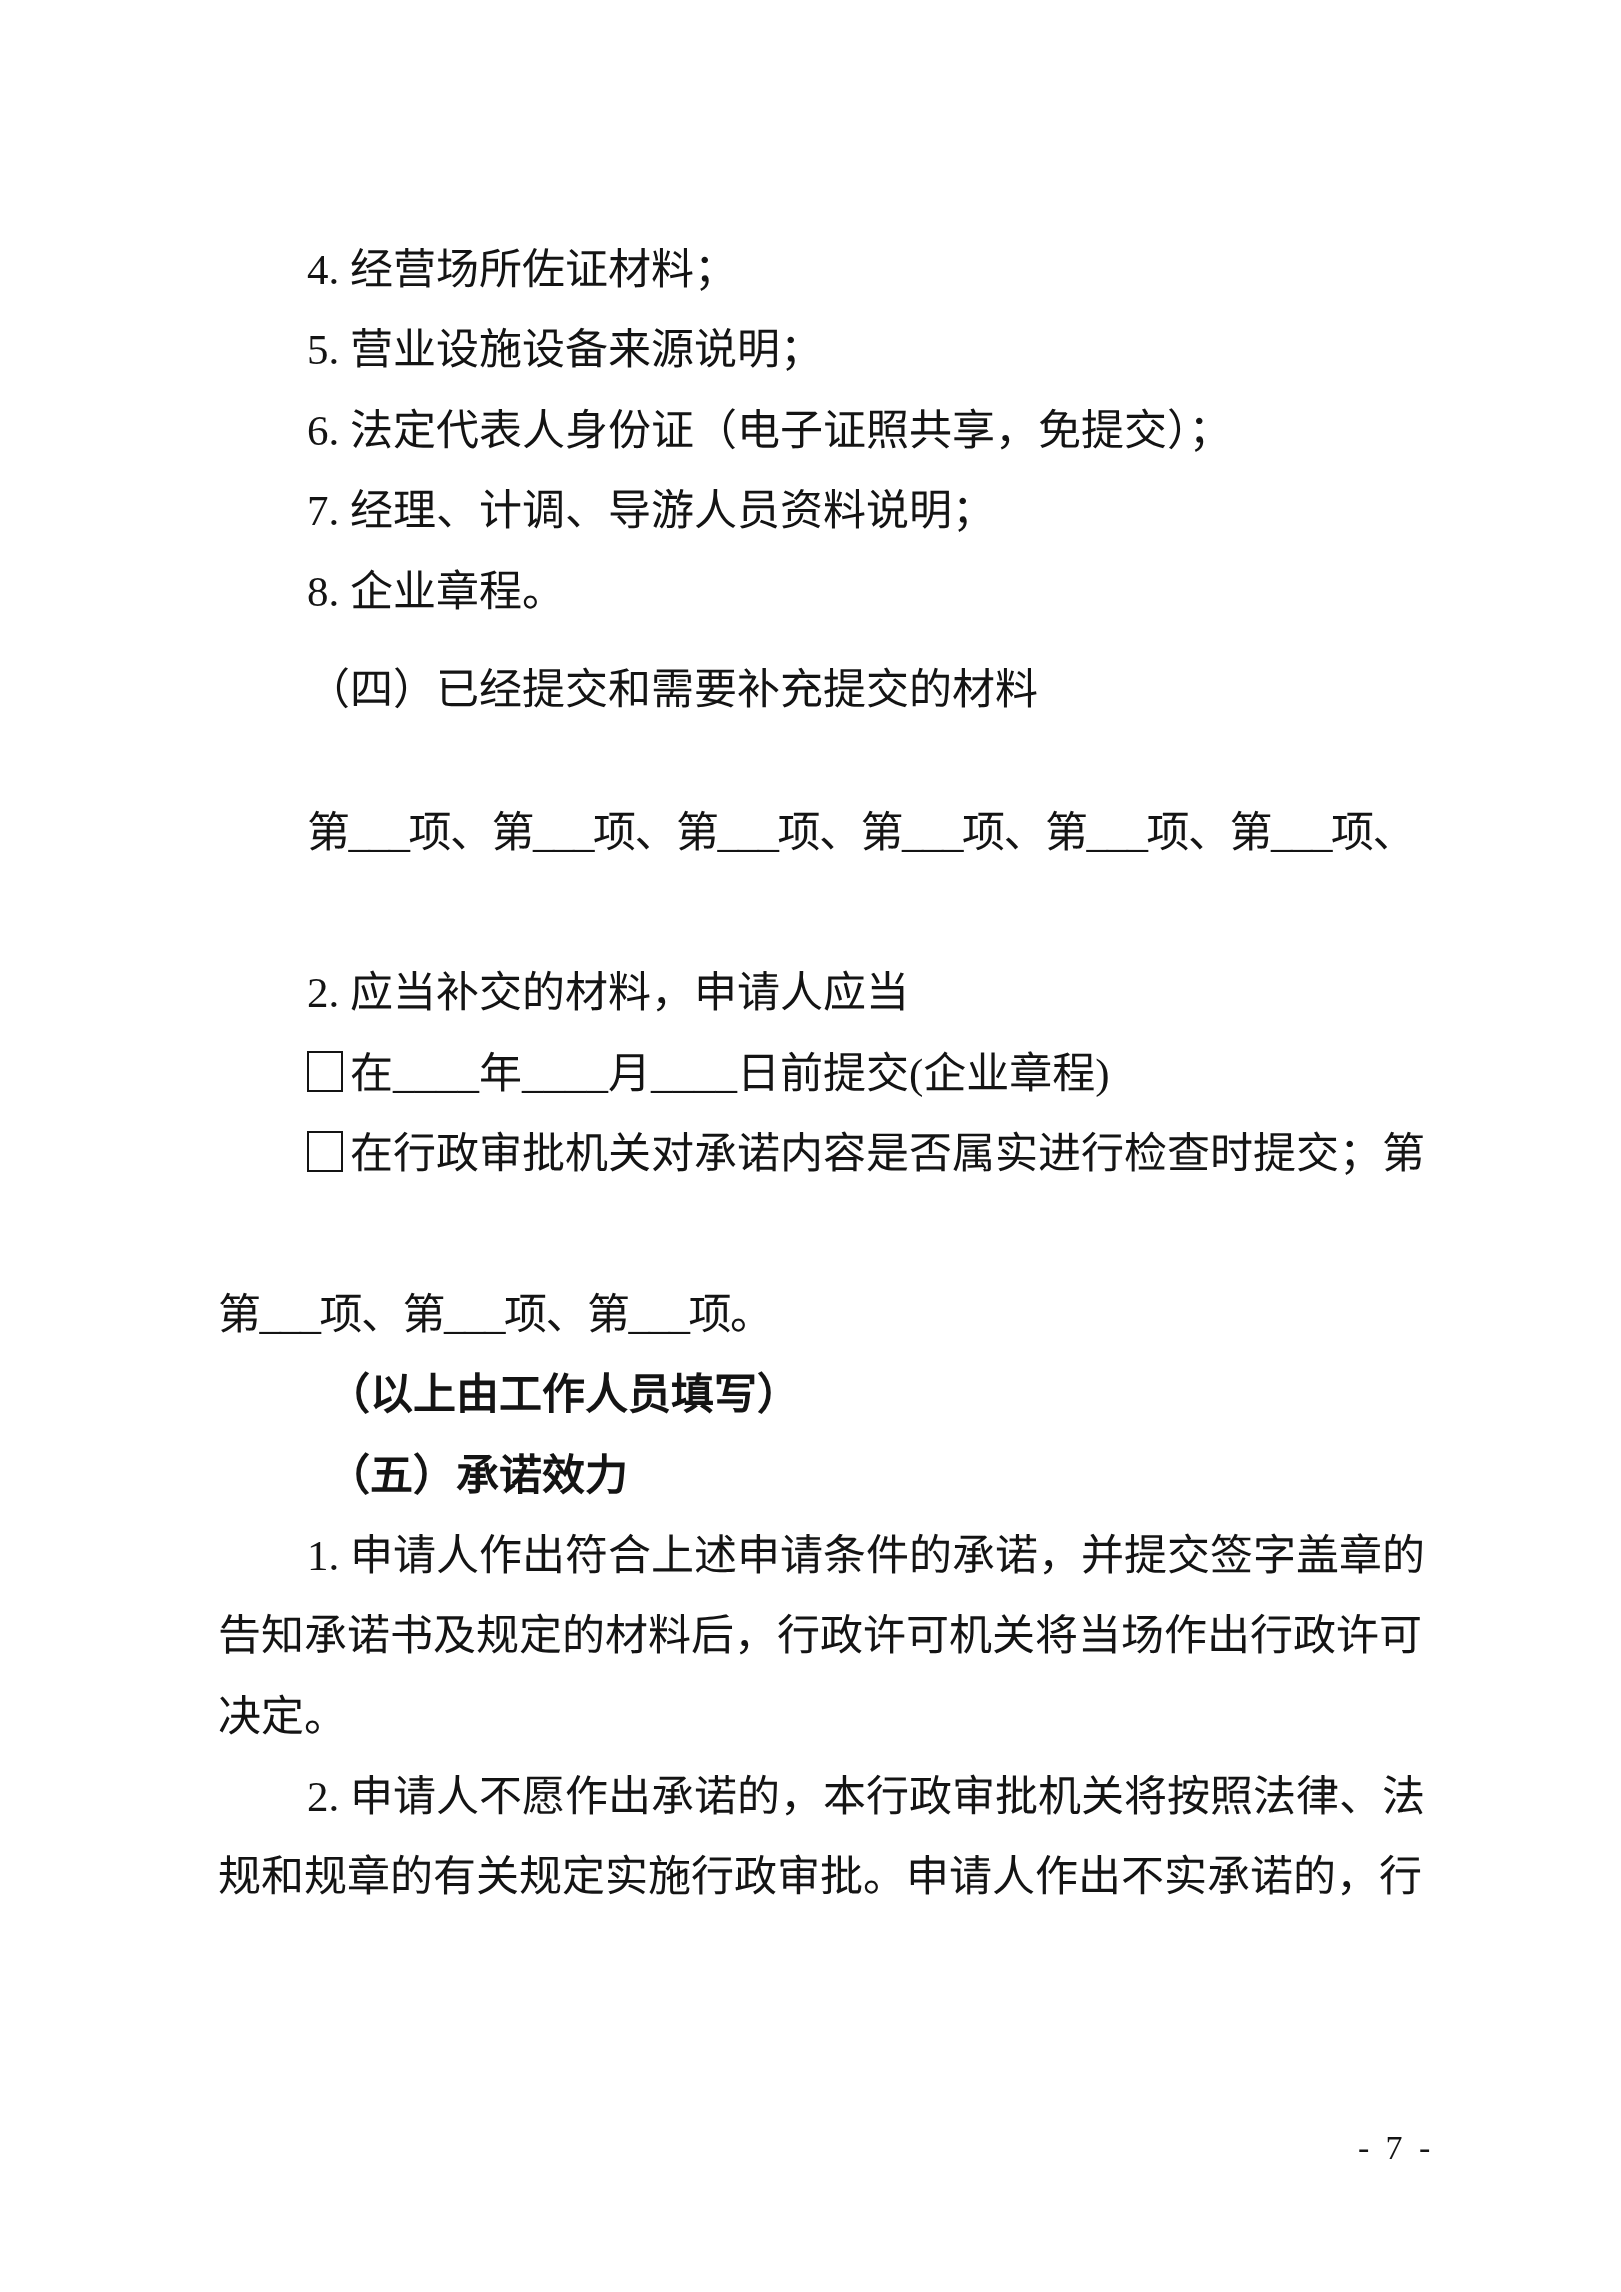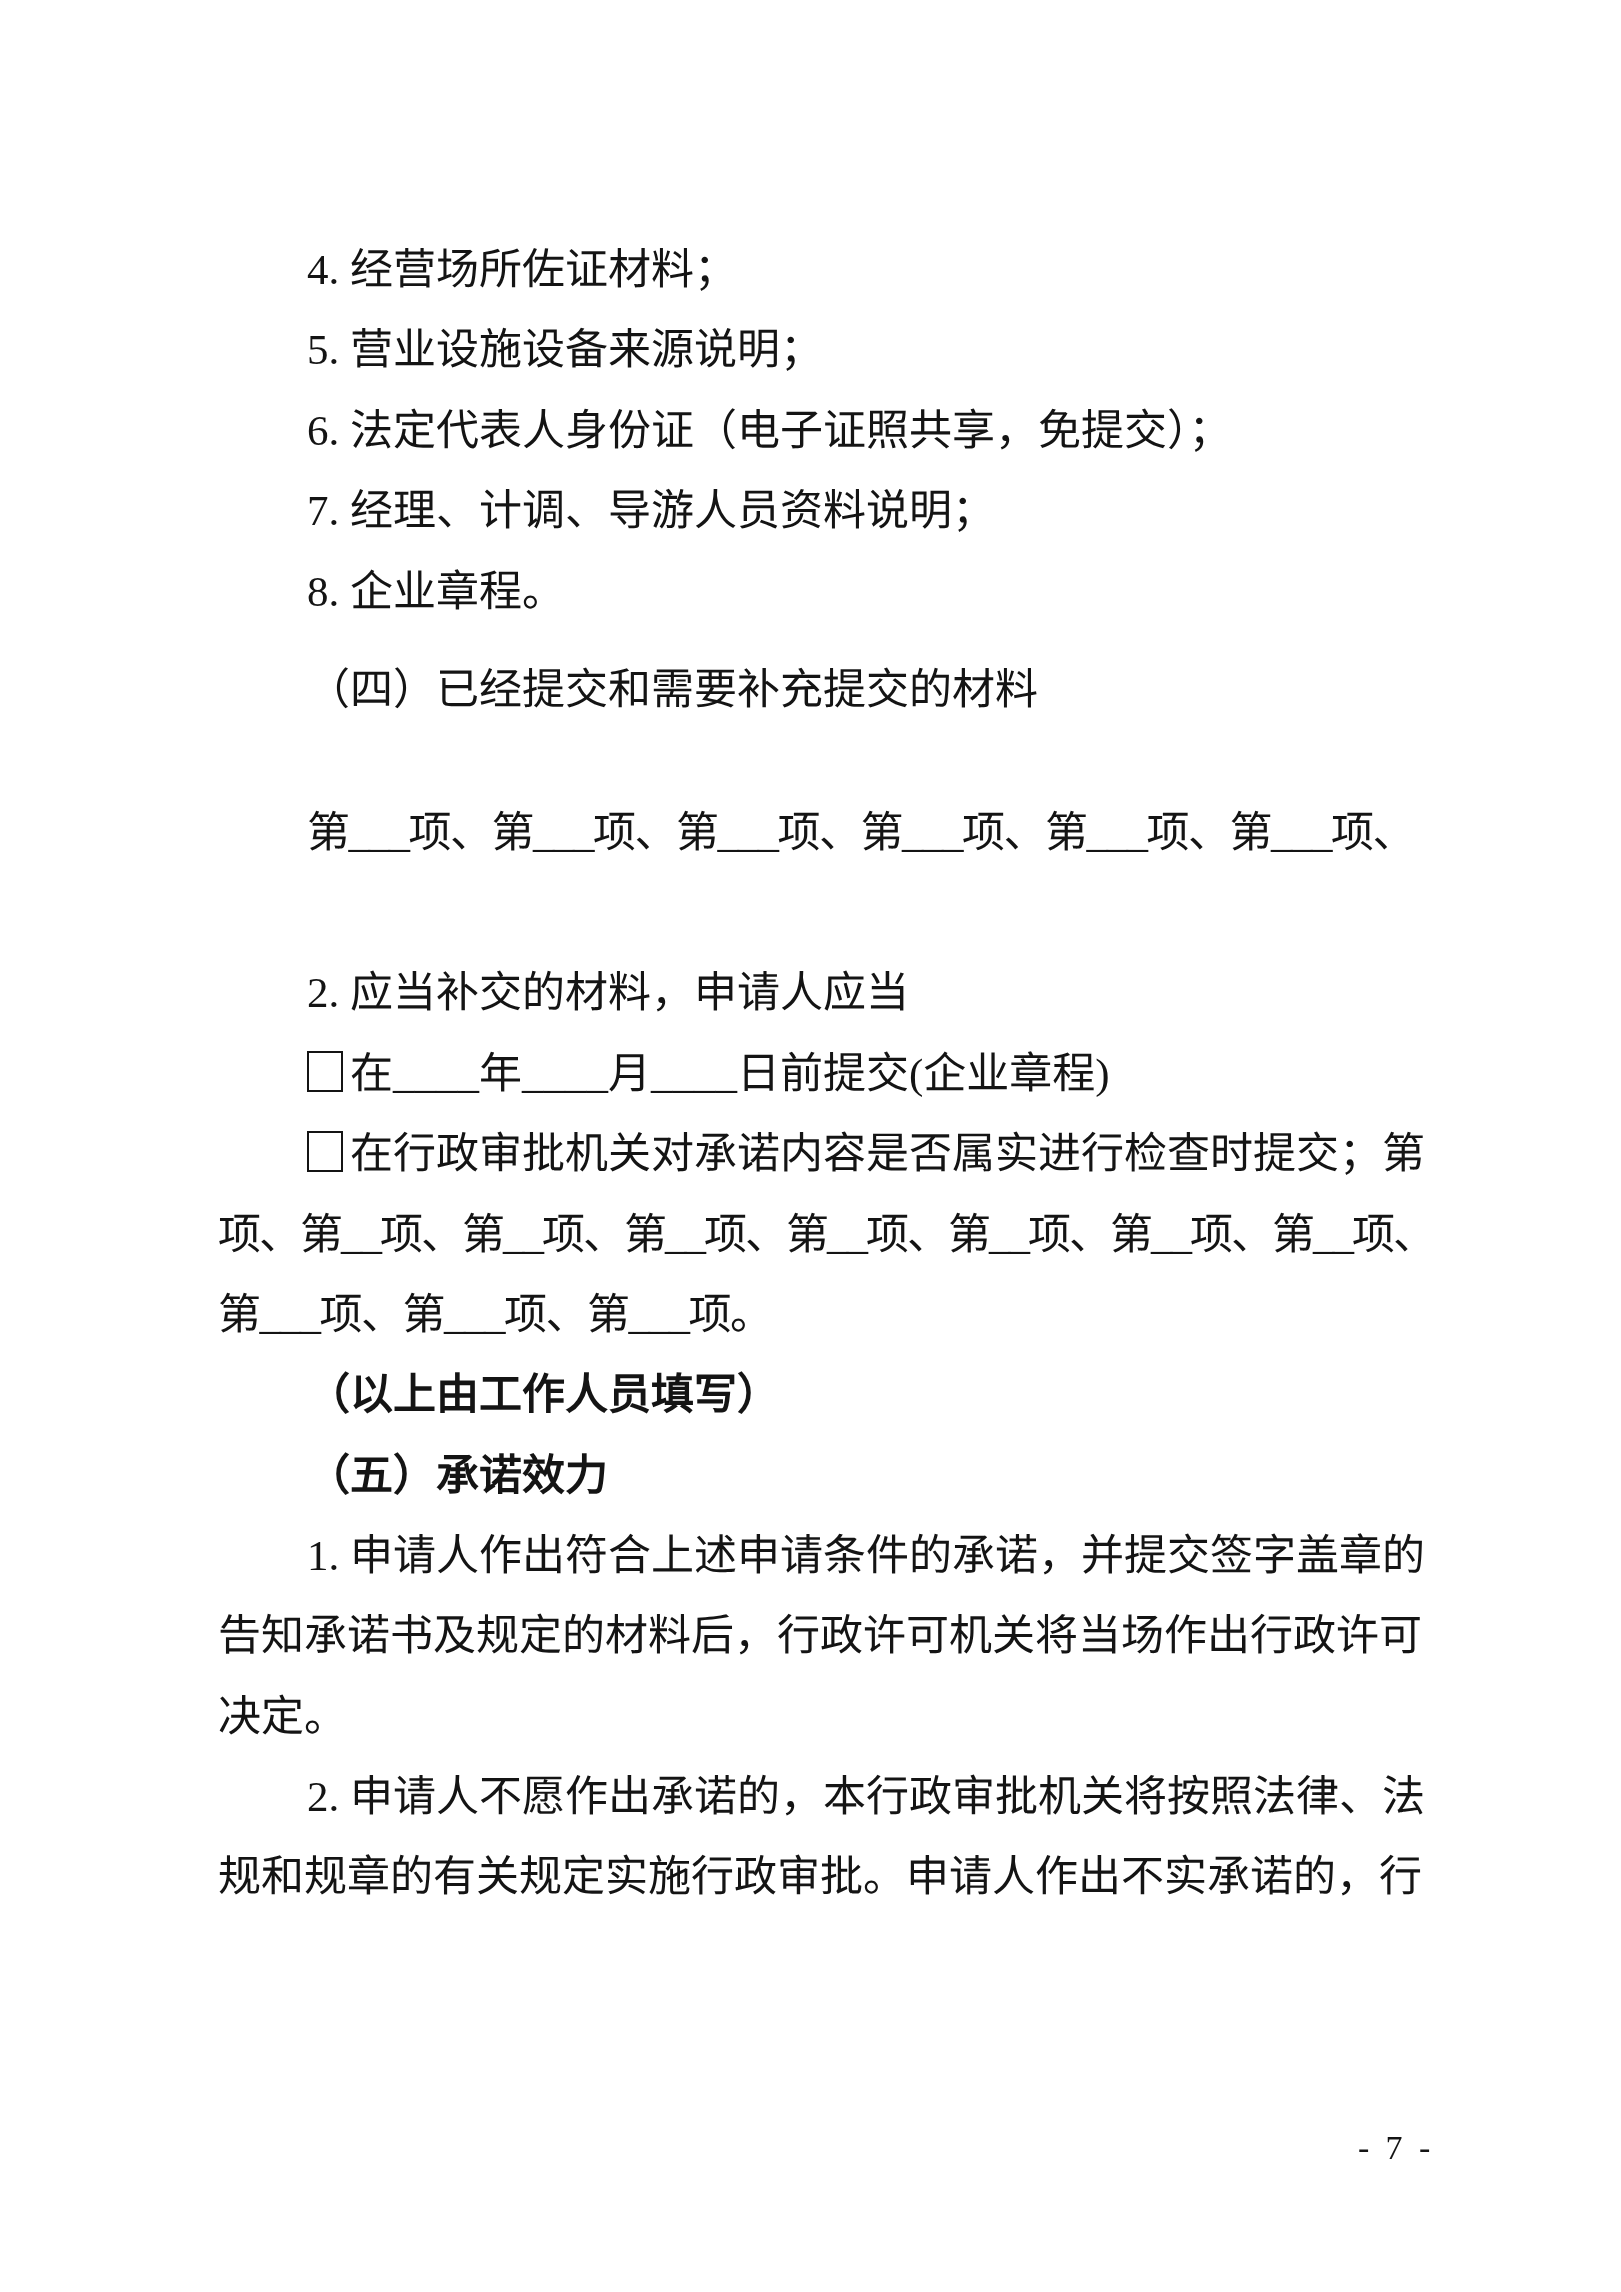--- a/index.html
+++ b/index.html
@@ -19,21 +19,21 @@
   }
   .line {
     position: absolute;
     left: 218px;
     font-size: 43px;
     line-height: 49px;
     white-space: nowrap;
     letter-spacing: 0px;
   }
   .indent { left: 307px; }
-  .bold { font-weight: bold; }
+  .bold { font-weight: bold; margin-left: 20px; }
   .tight1 { letter-spacing: -1.5px; }
   .tight2 { letter-spacing: -2px; }
   .checkbox {
     display: inline-block;
     width: 32px;
     height: 37px;
     border: 2.9px solid #141414;
     margin-right: 6.9px;
     vertical-align: -3.9px;
     background: #ffffff;
@@ -65,21 +65,20 @@
   <div class="line indent" style="top:968px">2. 应当补交的材料，申请人应当</div>
 
   <div class="line indent" style="top:1049px">
     <span class="checkbox"></span><span>在____年____月____日前提交(企业章程)</span>
   </div>
 
   <div class="line indent" style="top:1129px">
     <span class="checkbox"></span><span>在行政审批机关对承诺内容是否属实进行检查时提交；第</span>
   </div>
 
-  <div class="line tight2" style="top:1210px">项、第__项、第__项、第__项、第__项、第__项、第__项、第__项、</div>
   <div class="line tight1" style="top:1290px">第___项、第___项、第___项。</div>
 
   <div class="line indent bold" style="top:1370px">（以上由工作人员填写）</div>
   <div class="line indent bold" style="top:1451px">（五）承诺效力</div>
 
   <div class="line indent" style="top:1531px">1. 申请人作出符合上述申请条件的承诺，并提交签字盖章的</div>
   <div class="line" style="top:1611px">告知承诺书及规定的材料后，行政许可机关将当场作出行政许可</div>
   <div class="line" style="top:1692px">决定。</div>
 
   <div class="line indent" style="top:1772px">2. 申请人不愿作出承诺的，本行政审批机关将按照法律、法</div>

